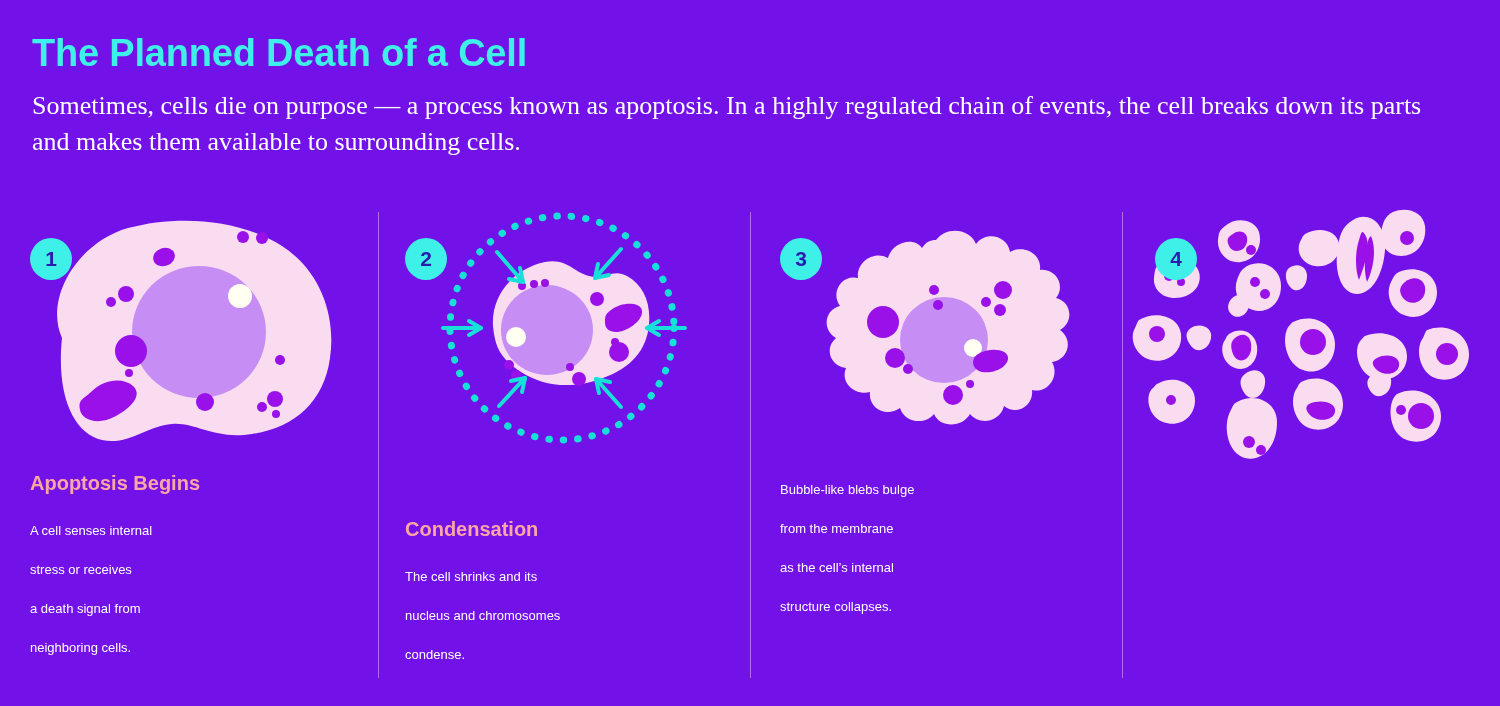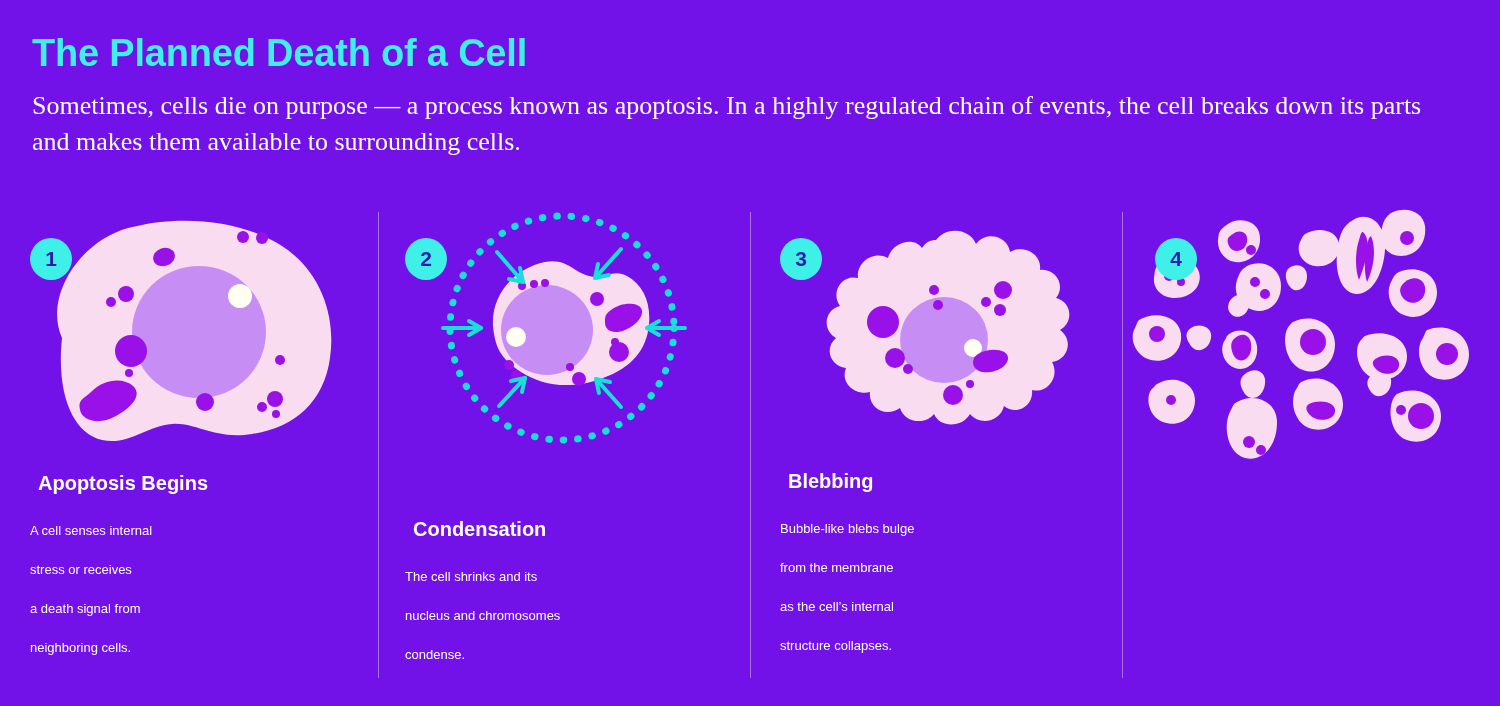--- a/index.html
+++ b/index.html
@@ -101,25 +101,25 @@
     height: 260px;
   }
   .art svg { display: block; }
 
   .caption {
     position: absolute;
     left: 30px;
     width: 330px;
   }
   .caption-title {
-    color: #ffffff;
+    color: #fca5a5;
     font-family: "Liberation Sans", sans-serif;
     font-size: 20px;
     font-weight: bold;
-    margin: 0 0 16px 8px;
+    margin: 0 0 16px 0;
   }
   .caption-body {
     color: #FFFFFF;
     font-family: "Liberation Sans", sans-serif;
     font-size: 13px;
     line-height: 39px;
     margin: 0;
     white-space: pre-line;
   }
   .p1 .caption { top: 266px; }
@@ -303,21 +303,20 @@
           <circle cx="250" cy="104" r="6" fill="#9A10E8"></circle>
           <circle cx="133" cy="116" r="16" fill="#9A10E8"></circle>
           <circle cx="145" cy="152" r="10" fill="#9A10E8"></circle>
           <circle cx="158" cy="163" r="5" fill="#9A10E8"></circle>
           <path d="M228 148 C240 141 258 143 258 152 C258 161 244 168 232 166 C222 164 220 153 228 148 Z" fill="#9A10E8"></path>
           <circle cx="203" cy="189" r="10" fill="#9A10E8"></circle>
           <circle cx="220" cy="178" r="4" fill="#9A10E8"></circle>
         </svg>
       </div>
       <div class="caption">
-        <div class="caption-title">Blebbing</div>
         <div class="caption-body">Bubble-like blebs bulge
 from the membrane
 as the cell’s internal
 structure collapses.</div>
       </div>
     </div>
 
     <div class="panel p4">
       <div class="badge">4</div>
       <div class="art">

